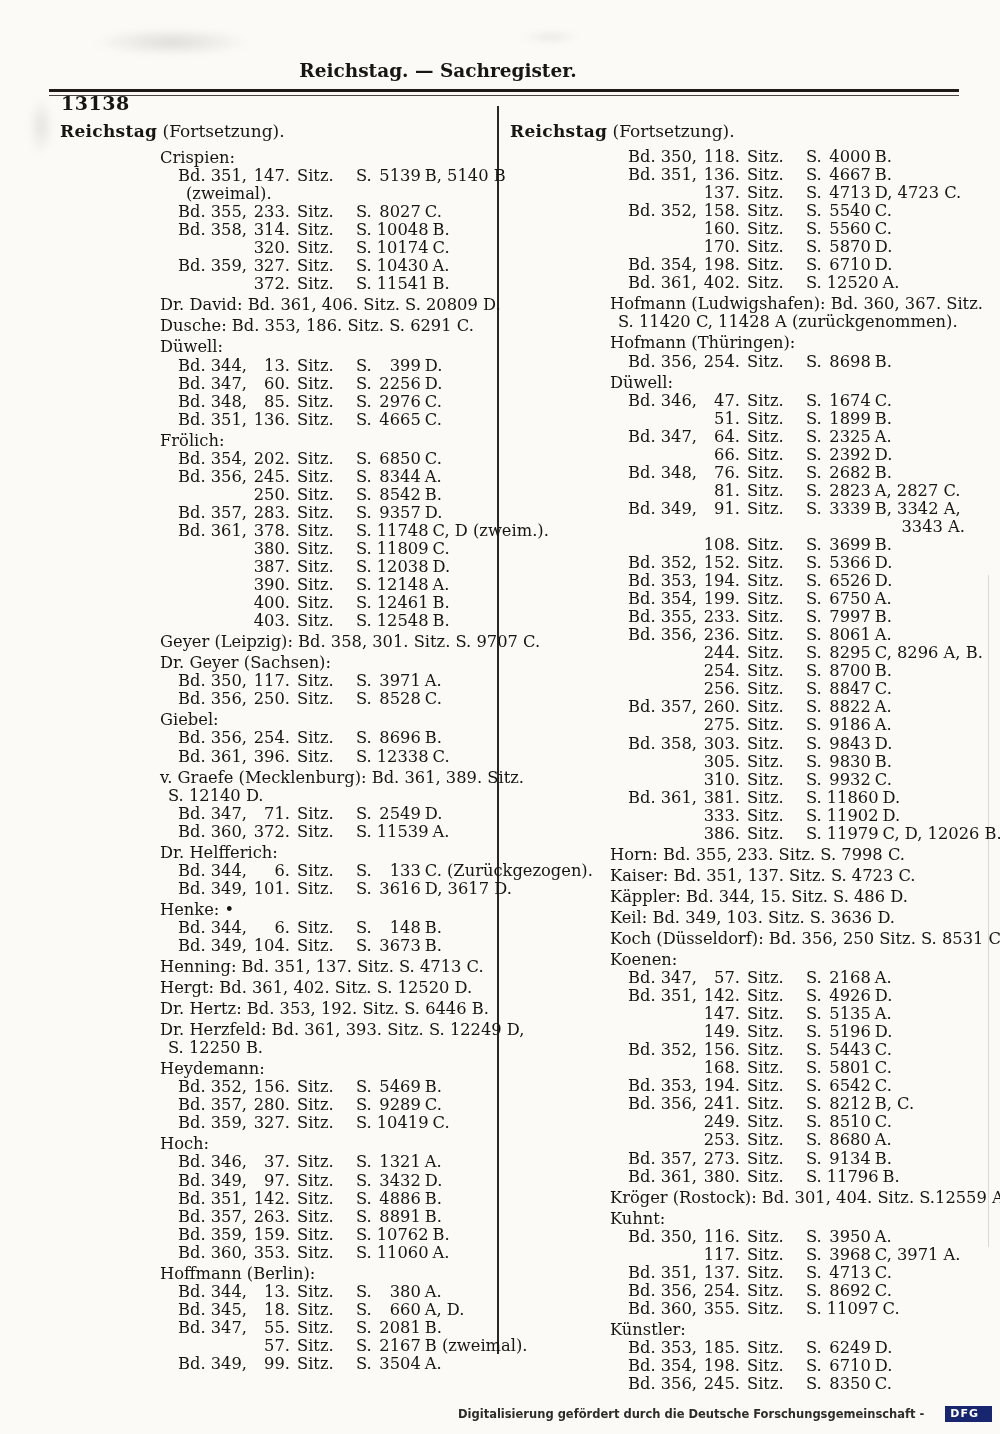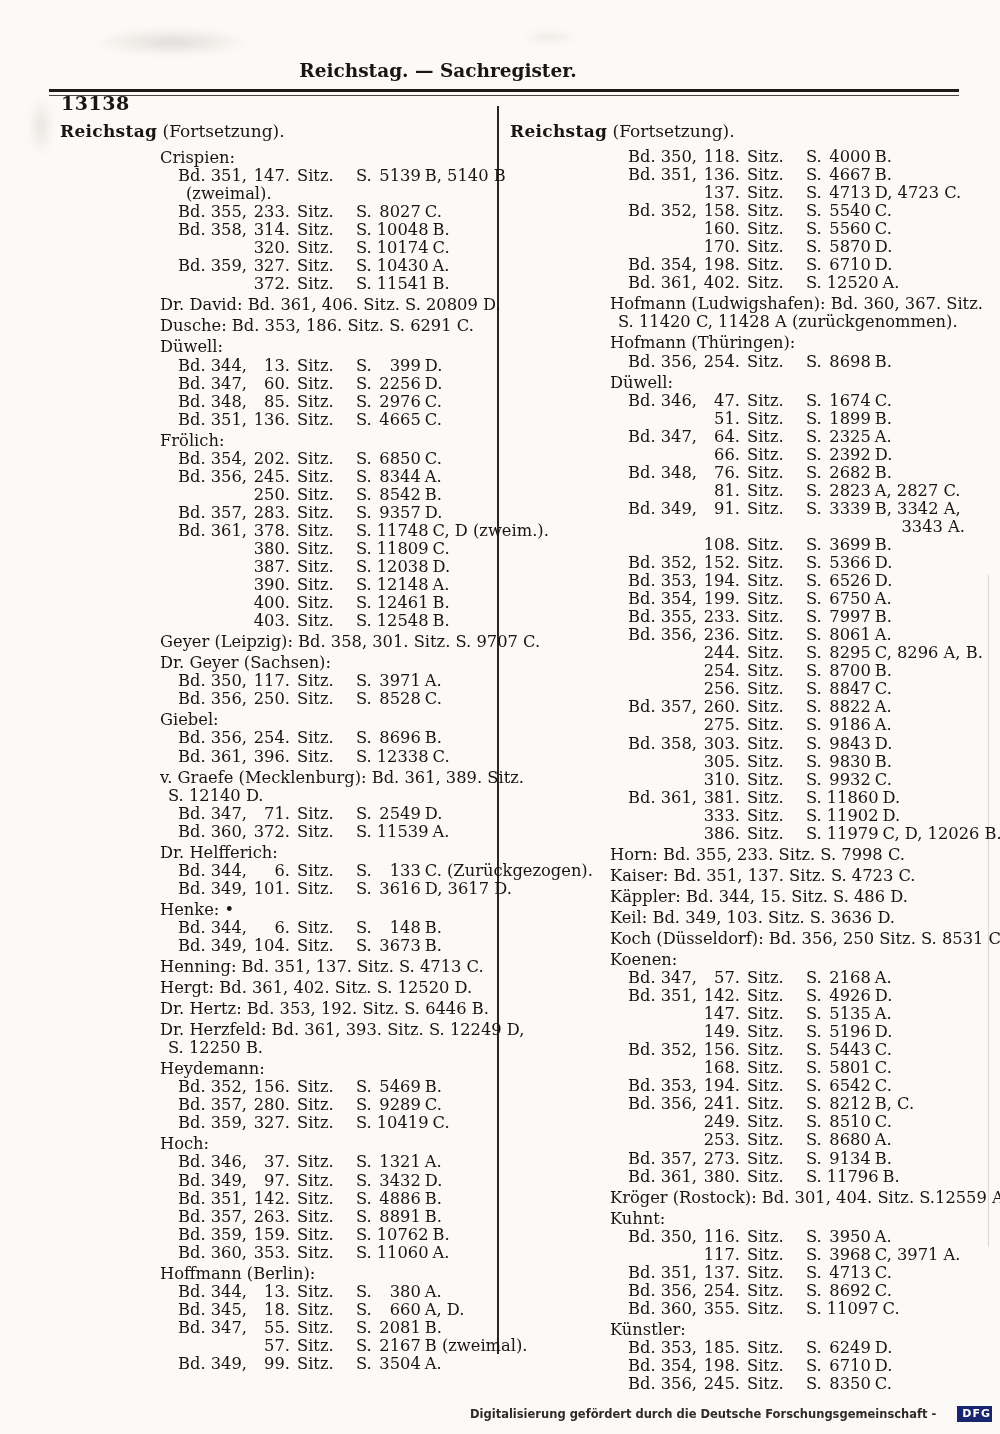--- a/index.html
+++ b/index.html
@@ -34,21 +34,21 @@
   .ln.r{margin-left:118px;display:flex;}
   .r .vol{width:72px;flex:none;}
   .r .sess{width:40px;flex:none;text-align:right;}
   .r .lbl{width:46px;flex:none;padding-left:7px;}
   .r .slbl{flex:none;padding-left:13px;}
   .r .pnum{min-width:44px;flex:none;text-align:right;margin-left:5px;}
   .r .rest{flex:none;margin-left:4px;}
   
   .footer{position:absolute;right:8px;bottom:12px;display:flex;align-items:center;gap:21px;
     font-family:"DejaVu Sans","Liberation Sans",sans-serif;font-size:11.5px;font-weight:bold;color:#2e2c2a;}
-  .dfg{background:#17266e;color:#ffffff;padding:1px 1px 2px 5px;font-size:11px;font-weight:bold;letter-spacing:1px;}
+  .dfg{background:#17266e;color:#ffffff;padding:1px 13px 2px 5px;font-size:11px;font-weight:bold;letter-spacing:1px;}
 </style>
 </head>
 <body>
 
 <div class="smudge a"></div>
 <div class="smudge b"></div>
 <div class="smudge c"></div>
 
 <div class="page-number">13138</div>
 <div class="page-title">Reichstag. — Sachregister.</div>

